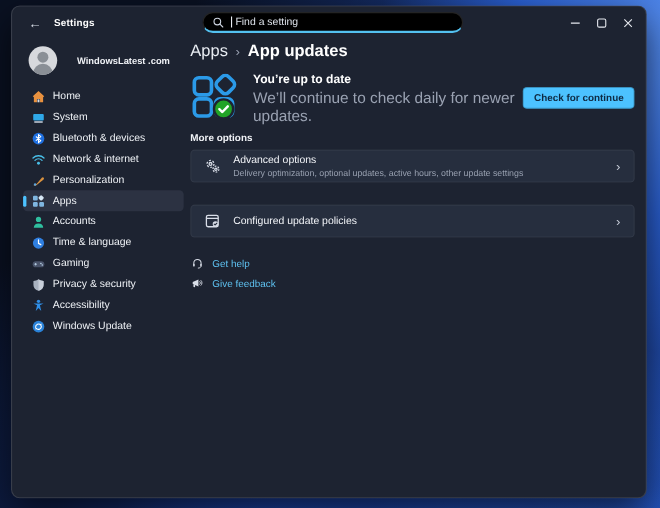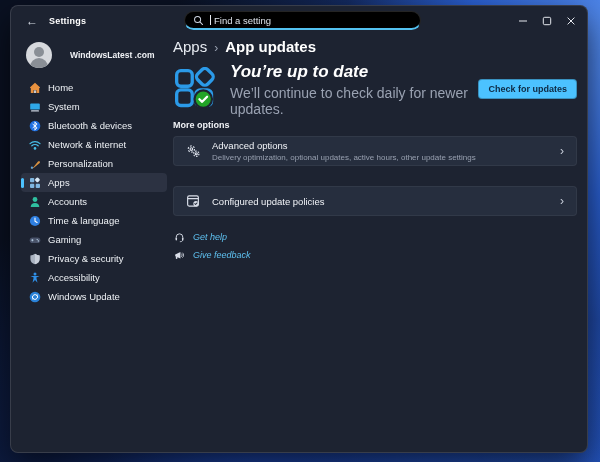--- a/index.html
+++ b/index.html
@@ -61,42 +61,42 @@
 
   
   .breadcrumb { display:flex; align-items:baseline; margin-top:2px; height:18px; }
   .crumb-parent { font-size:15px; color:#e8ecf2; }
   .crumb-sep { font-size:12px; color:#9aa2b2; margin:0 7px; }
   .crumb-current { font-size:15px; font-weight:700; color:#fff; }
 
   .hero { display:flex; align-items:center; margin-top:11px; height:44px; }
   .hero-icon { position:relative; width:44px; height:44px; flex:0 0 44px; }
   .hero-text { margin-left:13px; }
-  .hero-title { font-size:17px; font-weight:700; color:#fff;font-style:italic; }
+  .hero-title { font-size:11px; font-weight:700; color:#fff; }
   .hero-sub { font-size:14px; color:#9aa2b2; margin-top:3px; }
   .spacer { flex:1; }
   .primary-btn { background:#4cc2ff; color:#0e2a43; font-size:9px; font-weight:600;
     padding:4px 9px; border-radius:4px; border:1px solid rgba(0,0,0,0.25); white-space:nowrap; cursor:default;
     font-family:"Liberation Sans", sans-serif; }
 
   .section-heading { margin-top:9px; font-size:9px; font-weight:700; color:#f0f2f6; }
 
   .card { display:flex; align-items:center; background:#262e3e; border:1px solid rgba(255,255,255,0.055);
     border-radius:4px; padding:12px 12px; cursor:default; }
   .card.first { margin-top:6px; height:30px; }
   .card.second { margin-top:20px; height:30px; }
   .card-icon { width:14px; height:14px; flex:0 0 14px; display:flex; }
   .card-icon svg { width:14px; height:14px; }
   .card-text { margin-left:12px; }
   .card-title { font-size:9.5px; color:#f2f4f8; }
   .card-sub { font-size:8px; color:#98a0b0; margin-top:2px; white-space:nowrap; }
   .card-chevron { margin-left:auto; color:#c6ccd8; font-size:12px; line-height:1; }
 
   .links { margin-top:16px; display:flex; flex-direction:column; }
-  .link-row { display:flex; align-items:flex-start; height:13px; margin-bottom:5px; cursor:default;font-style:italic; }
+  .link-row { display:flex; align-items:flex-end; height:13px; margin-bottom:5px; cursor:default; }
   .link-icon { width:11px; height:11px; flex:0 0 11px; display:flex; margin-left:1px; }
   .link-icon svg { width:11px; height:11px; }
   .link-label { margin-left:8px; font-size:9px; color:#5ec1f0; }
 </style>
 </head>
 <body>
 
 <div class="window">
 
   <div class="titlebar">
@@ -285,21 +285,21 @@
             <rect x="27" y="3" width="15.5" height="15.5" rx="4.5" stroke="#2b9ae8" stroke-width="3.6" fill="none" transform="rotate(45 34.75 10.75)"></rect>
             <circle cx="33" cy="35" r="9.5" fill="#22a427" stroke="#1d2331" stroke-width="2.4"></circle>
             <path d="M28.8 35.2 L31.8 38 L37.2 32.4" stroke="#fff" stroke-width="2.4" fill="none" stroke-linecap="round" stroke-linejoin="round"></path>
           </svg>
         </div>
         <div class="hero-text">
           <div class="hero-title">You’re up to date</div>
           <div class="hero-sub">We’ll continue to check daily for newer updates.</div>
         </div>
         <div class="spacer"></div>
-        <button class="primary-btn">Check for updates</button>
+        <button class="primary-btn">Check for continue</button>
       </div>
 
       <div class="section-heading">More options</div>
 
       <div class="card first">
         <span class="card-icon">
           <svg viewBox="0 0 12 12">
             <circle cx="4.6" cy="4.3" r="2.7" stroke="#d9dee8" stroke-width="1" fill="none" stroke-dasharray="1.5 1.3"></circle>
             <circle cx="4.6" cy="4.3" r="1.1" stroke="#d9dee8" stroke-width="1" fill="none"></circle>
             <circle cx="8.8" cy="8.4" r="2.3" stroke="#d9dee8" stroke-width="1" fill="none" stroke-dasharray="1.3 1.1"></circle>

